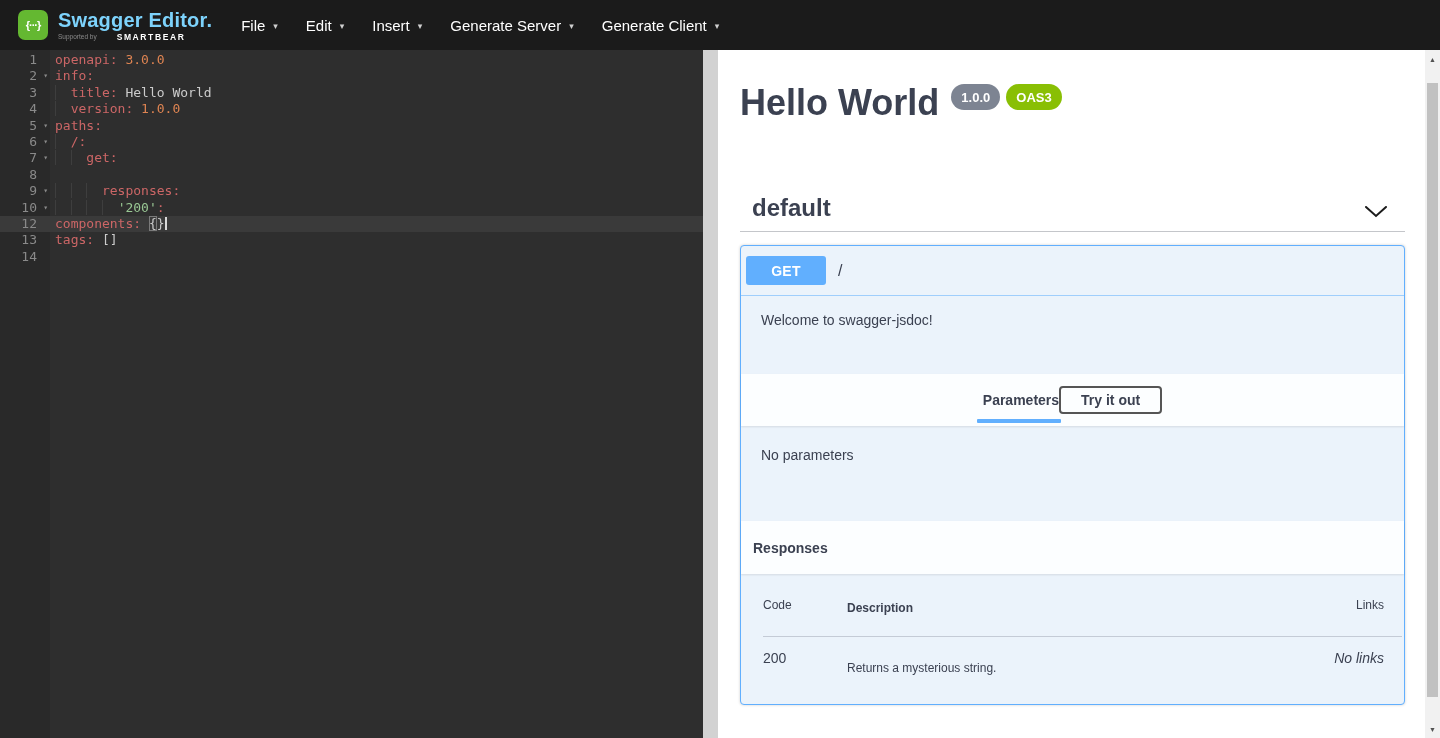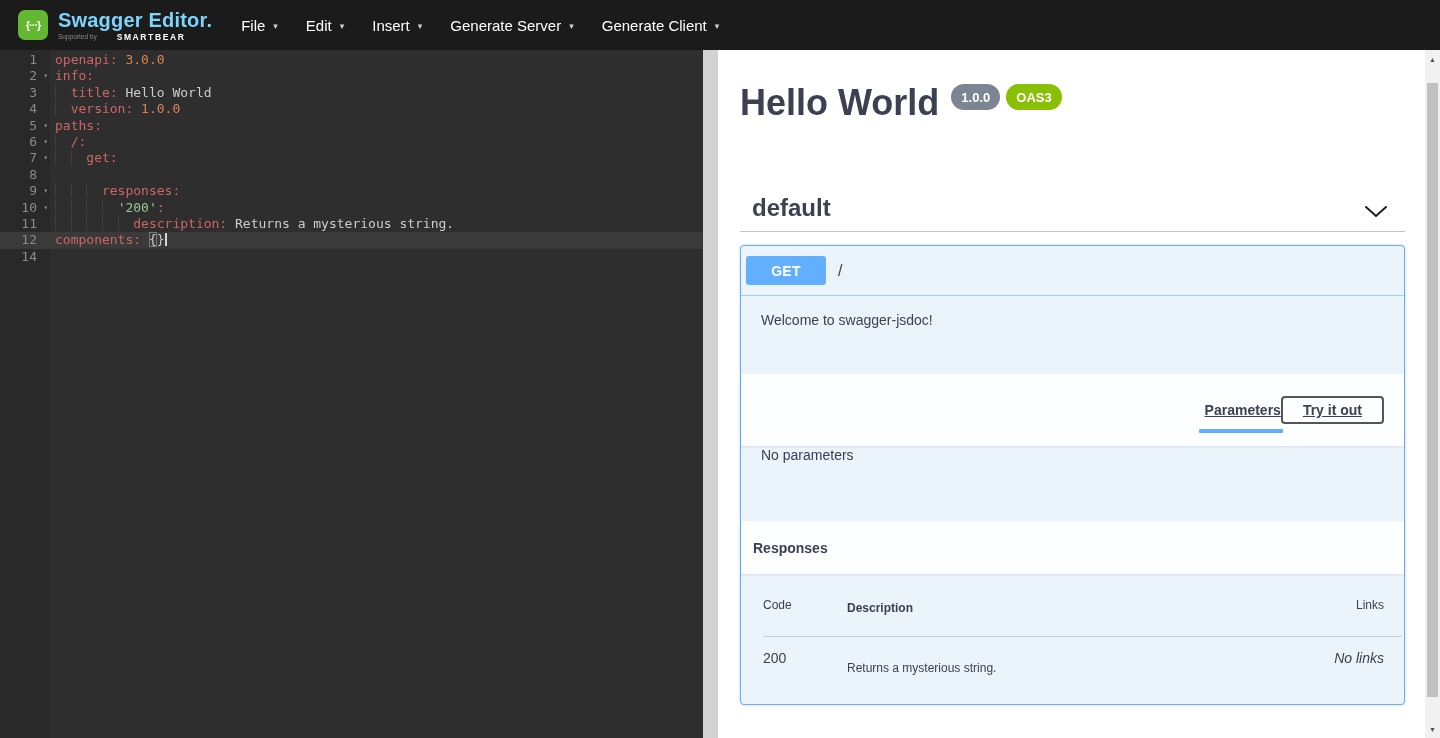--- a/index.html
+++ b/index.html
@@ -55,21 +55,21 @@
   .tag-name { position:absolute; left:12px; top:2px; font-size:24px; font-weight:700; color:#3b4151; }
   .tag-chevron { position:absolute; right:18px; top:12px; }
 
   .opblock { position:absolute; left:22px; top:195px; width:665px; height:460px; background:#ebf3fb; border:1px solid #61affe; border-radius:4px; box-shadow:0 0 3px rgba(0,0,0,.19); }
   .op-summary { position:absolute; left:0; right:0; top:0; height:50px; display:flex; align-items:center; padding-left:5px; border-bottom:1px solid rgba(97,175,254,.55); cursor:pointer; }
   .method-btn { width:80px; height:29px; background:#61affe; border:none; border-radius:3px; color:#fff; font-weight:bold; font-size:14px; font-family:"Liberation Sans",sans-serif; display:flex; align-items:center; justify-content:center; letter-spacing:0.3px; }
   .op-path { margin-left:12px; font-size:16px; color:#3b4151; }
   .op-desc { position:absolute; left:0; right:0; top:50px; height:78px; padding:16px 20px; }
   .op-desc p { font-size:14px; color:#3b4151; }
   .sec-header { position:absolute; left:0; right:0; background:rgba(255,255,255,.85); box-shadow:0 1px 2px rgba(0,0,0,.1); display:flex; align-items:center; padding:0 20px; }
-  .sec-header.params { top:128px; height:72px; justify-content:flex-end;text-decoration:underline; }
+  .sec-header.params { top:128px; height:52px; justify-content:center; }
   .sec-header.resp { top:275px; height:53px;padding-left:12px; }
   .tab { position:relative; height:56px; display:flex; align-items:center; }
   .tab-label { font-size:14px; font-weight:700; color:#3b4151; }
   .tab-bar { position:absolute; left:-6px; bottom:5px; width:84px; height:4px; background:#61affe; border-radius:1px; }
   .try-btn { height:28px; padding:0 20px; background:transparent; border:2px solid #555; border-radius:4px; font-size:14px; font-weight:600; color:#3b4151; font-family:"Liberation Sans",sans-serif; cursor:pointer; }
   .no-params { position:absolute; left:0; right:0; top:184px; height:91px; padding:17px 20px; font-size:14px; color:#3b4151; }
   .sec-title { font-size:14px; font-weight:700; color:#3b4151; }
   .resp-table { position:absolute; left:0; right:0; top:328px; bottom:0; }
   .col-h-lg { position:absolute; font-size:12px; font-weight:400; color:#3b4151; }
   .col-h-sm { position:absolute; font-size:12px; font-weight:700; color:#3b4151; }
@@ -162,27 +162,27 @@
           <div class="gut">8</div>
         </div>
         <div class="ed-row">
           <div class="gut">9<span class="fold">▾</span></div>
           <div class="code"><span class="tk-i">  </span><span class="tk-i">  </span><span class="tk-i">  </span><span class="tk-k">responses:</span></div>
         </div>
         <div class="ed-row">
           <div class="gut">10<span class="fold">▾</span></div>
           <div class="code"><span class="tk-i">  </span><span class="tk-i">  </span><span class="tk-i">  </span><span class="tk-i">  </span><span class="tk-g">'200'</span><span class="tk-k">:</span></div>
         </div>
-        <div class="ed-row">
-          <div class="gut">11</div>
-          <div class="code"><span class="tk-i">  </span><span class="tk-i">  </span><span class="tk-i">  </span><span class="tk-i">  </span><span class="tk-i">  </span><span class="tk-k">description:</span><span class="tk-p"> Returns a mysterious string.</span></div>
-        </div>
         <div class="ed-row active">
           <div class="gut">12</div>
           <div class="code"><span class="tk-k">components:</span><span class="tk-p"> </span><span class="tk-m">{</span><span class="tk-p">}</span><span class="cursor"></span></div>
+        </div>
+        <div class="ed-row">
+          <div class="gut">13</div>
+          <div class="code"><span class="tk-k">tags:</span><span class="tk-p"> []</span></div>
         </div>
         <div class="ed-row">
           <div class="gut">14</div>
           <div class="code"></div>
         </div>
       </div>
   </div>
 
   <div class="splitter"></div>
 

